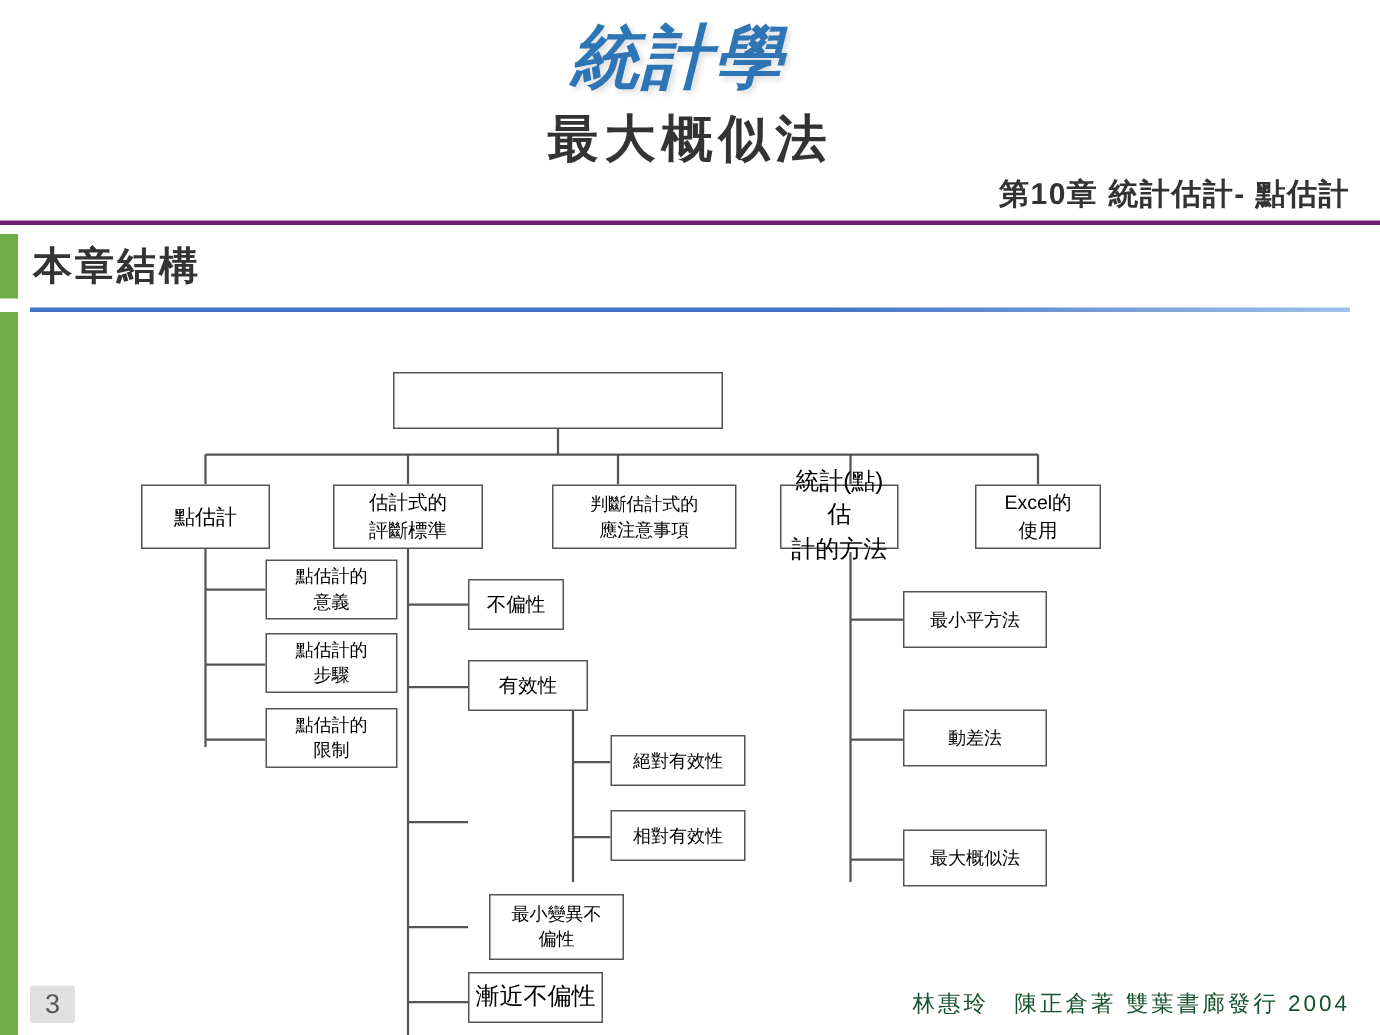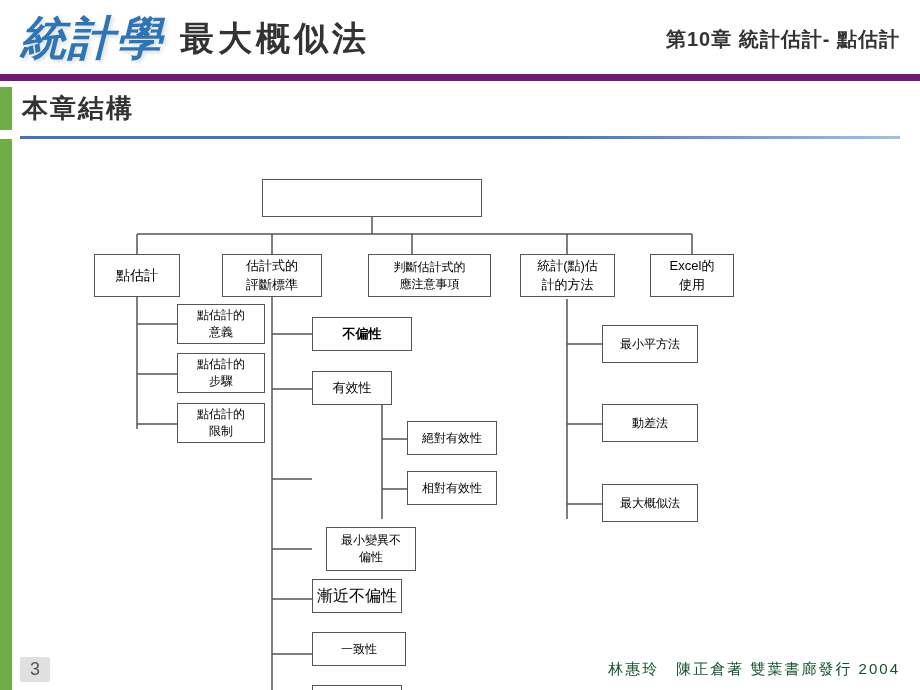--- a/index.html
+++ b/index.html
@@ -10,21 +10,22 @@
       font-family: "Microsoft JhengHei", "SimHei", "PingFang TC", sans-serif;
       overflow: hidden;
       position: relative;
     }
 
     
     #header {
       display: flex;
       align-items: center;
       padding: 8px 20px 4px 20px;
-      border-bottom: 7px solid #701a75;
+      border-bottom: 3px solid #701a75;
+      flex-direction: column;
     }
     #title-kanji {
       font-size: 46px;
       font-weight: bold;
       color: #2e75b6;
       font-style: italic;
       letter-spacing: 2px;
       text-shadow: 2px 2px 4px rgba(0,0,0,0.15);
       margin-right: 16px;
     }
@@ -209,33 +210,33 @@
         <line x1="535" y1="355" x2="570" y2="355" stroke="#555" stroke-width="1.5"></line>
       </svg>
 
       <div class="box box-wide" style="left:230px;top:30px;width:220px;height:38px;font-size:16px;"></div>
 
       <div class="box" style="left:62px;top:105px;width:86px;height:43px;font-size:14px;">點估計</div>
       <div class="box" style="left:190px;top:105px;width:100px;height:43px;font-size:13px;white-space:pre-line;">估計式的
 評斷標準</div>
       <div class="box" style="left:325px;top:105px;width:123px;height:43px;font-size:12px;white-space:pre-line;margin-left:11px;">判斷估計式的
 應注意事項</div>
-      <div class="box" style="left:488px;top:105px;width:95px;height:43px;font-size:13px;white-space:pre-line;">統計(點)估
+      <div class="box" style="left:488px;top:105px;width:79px;height:43px;font-size:16px;white-space:pre-line;">統計(點)估
 計的方法</div>
       <div class="box" style="left:618px;top:105px;width:84px;height:43px;font-size:13px;white-space:pre-line;">Excel的
 使用</div>
 
       <div class="box" style="left:145px;top:155px;width:88px;height:40px;font-size:12px;white-space:pre-line;">點估計的
 意義</div>
       <div class="box" style="left:145px;top:204px;width:88px;height:40px;font-size:12px;white-space:pre-line;">點估計的
 步驟</div>
       <div class="box" style="left:145px;top:254px;width:88px;height:40px;font-size:12px;white-space:pre-line;">點估計的
 限制</div>
 
-      <div class="box" style="left:280px;top:168px;width:100px;height:34px;font-size:13px;font-weight:bold;">不偏性</div>
+      <div class="box" style="left:280px;top:168px;width:64px;height:34px;font-size:13px;">不偏性</div>
       <div class="box" style="left:280px;top:222px;width:80px;height:34px;font-size:13px;">有效性</div>
 
       <div class="box" style="left:375px;top:272px;width:90px;height:34px;font-size:12px;">絕對有效性</div>
       <div class="box" style="left:375px;top:322px;width:90px;height:34px;font-size:12px;">相對有效性</div>
 
       <div class="box" style="left:280px;top:378px;width:90px;height:44px;font-size:12px;white-space:pre-line;margin-left:14px;">最小變異不
 偏性</div>
       <div class="box" style="left:280px;top:430px;width:90px;height:34px;font-size:16px;">漸近不偏性</div>
       <div class="box" style="left:280px;top:483px;width:94px;height:34px;font-size:12px;">一致性</div>
       <div class="box" style="left:280px;top:536px;width:90px;height:34px;font-size:12px;">充分性</div>

